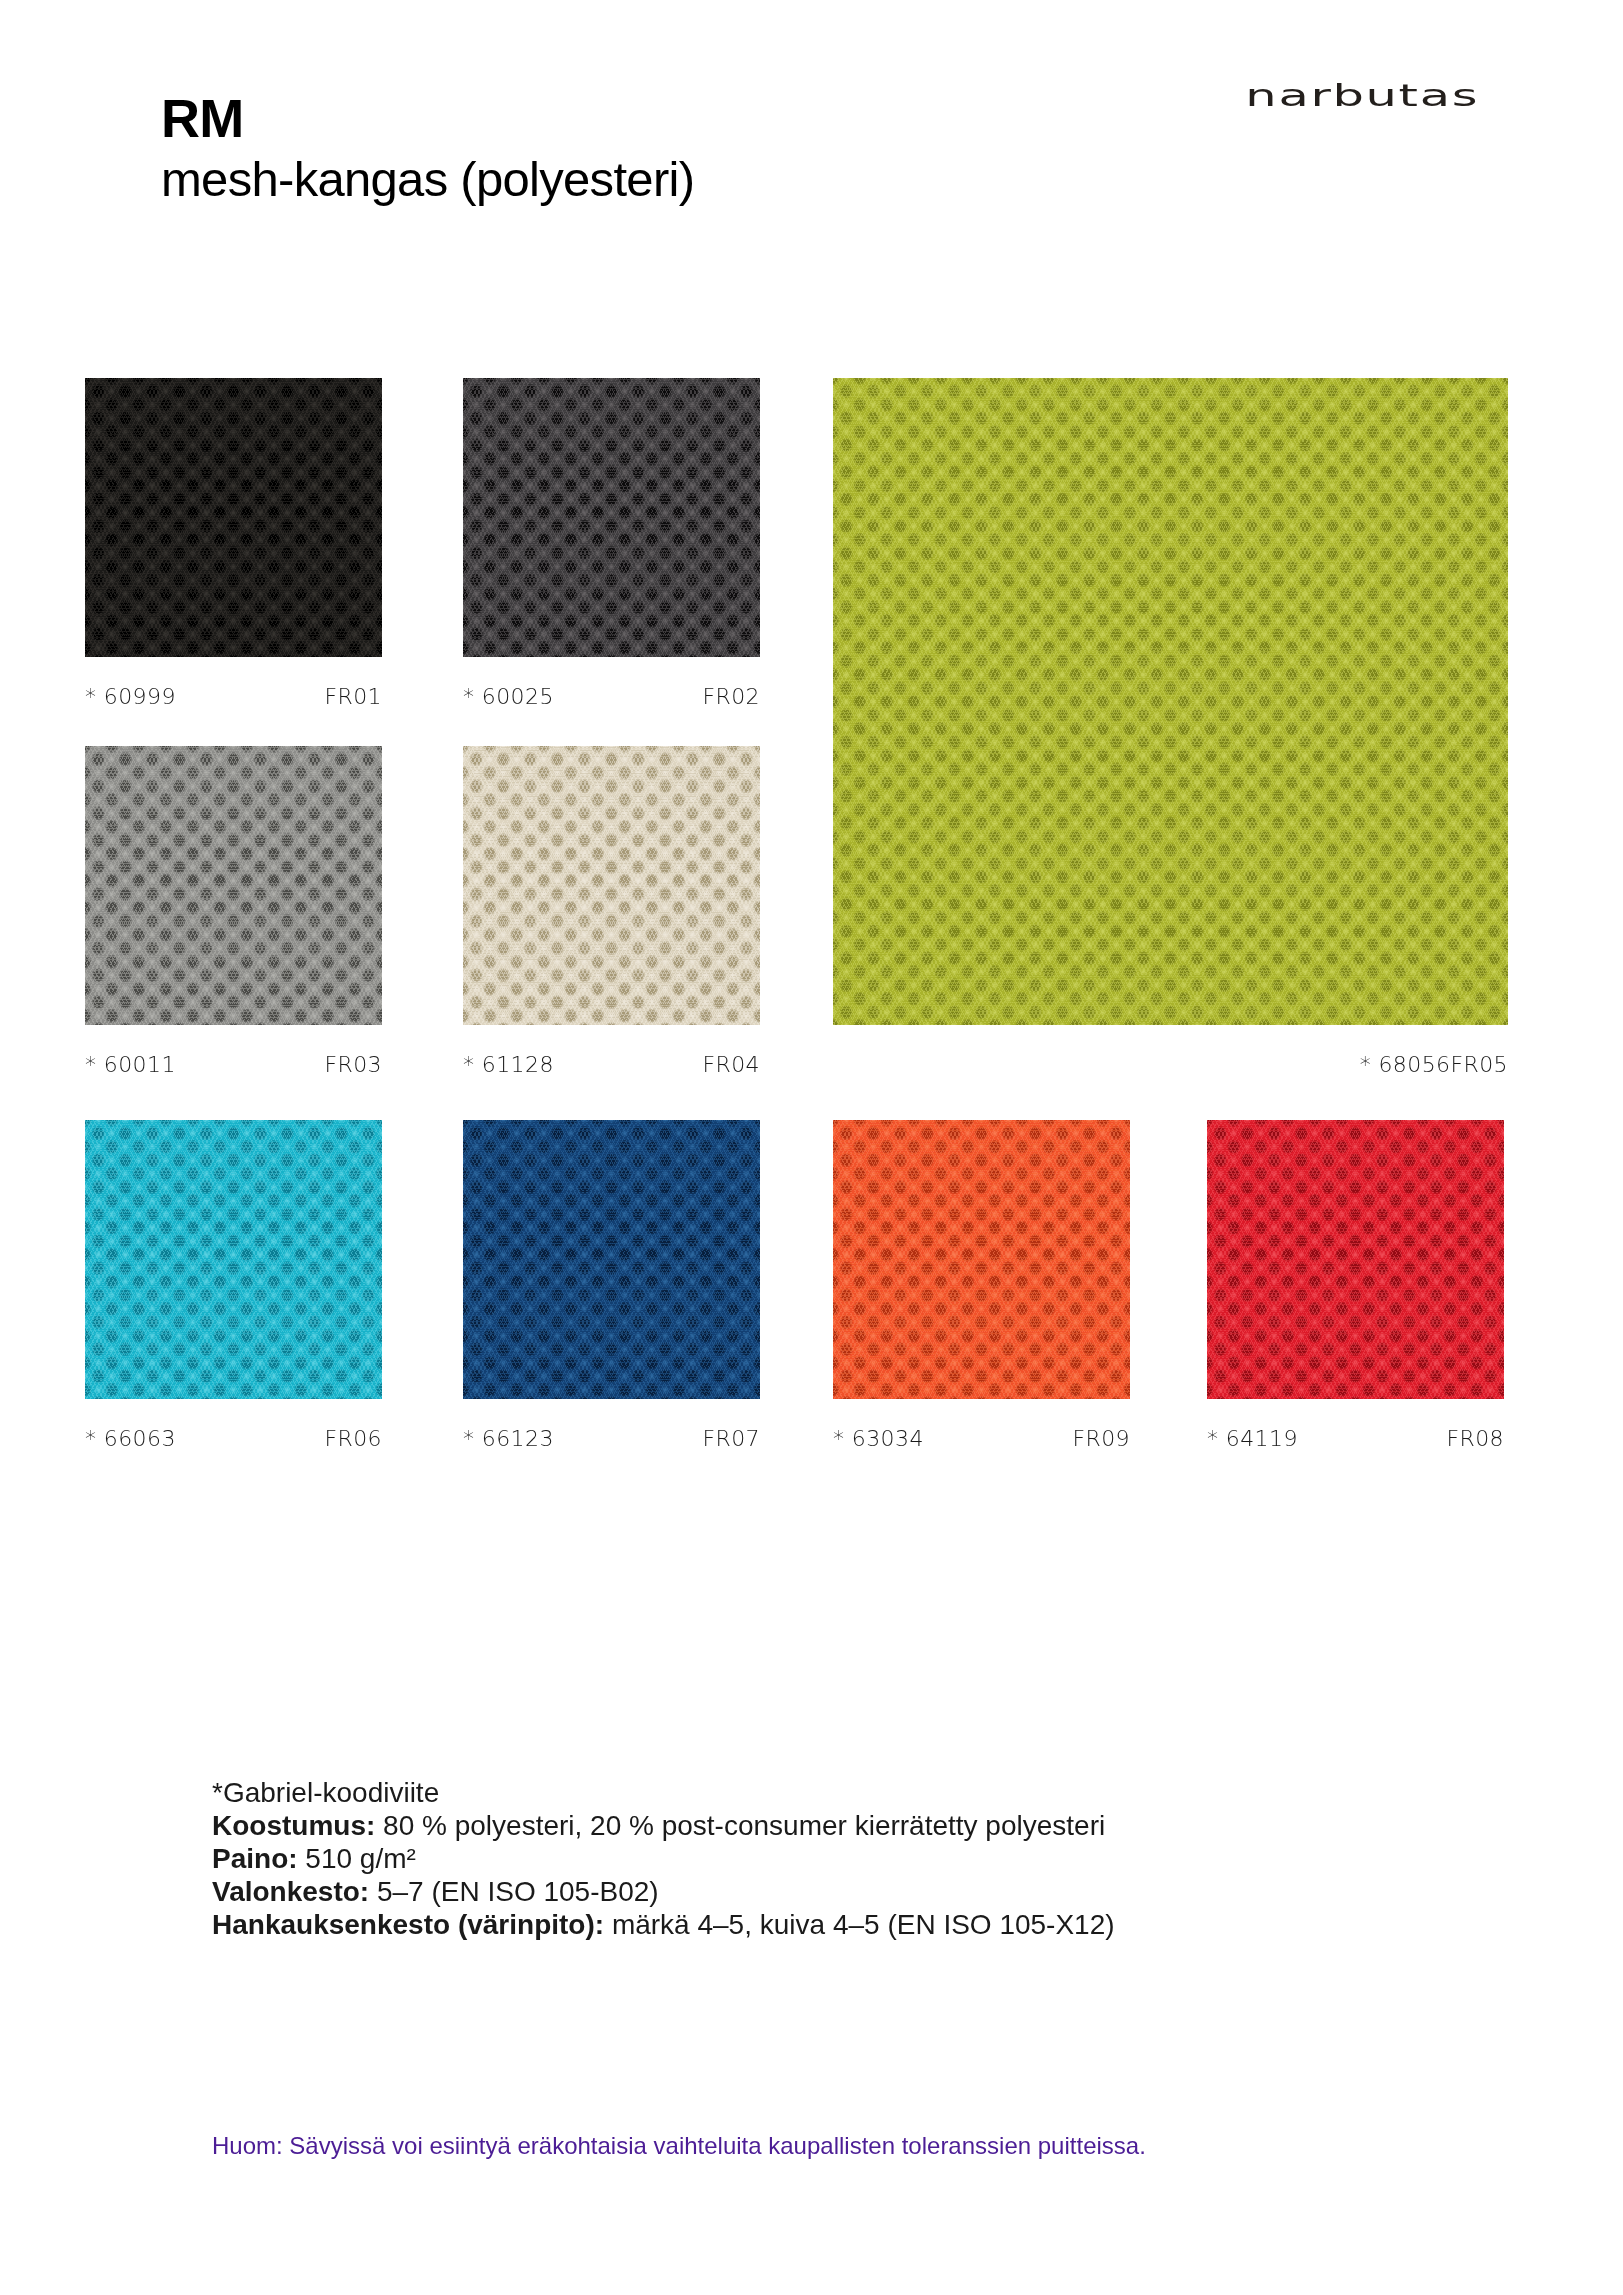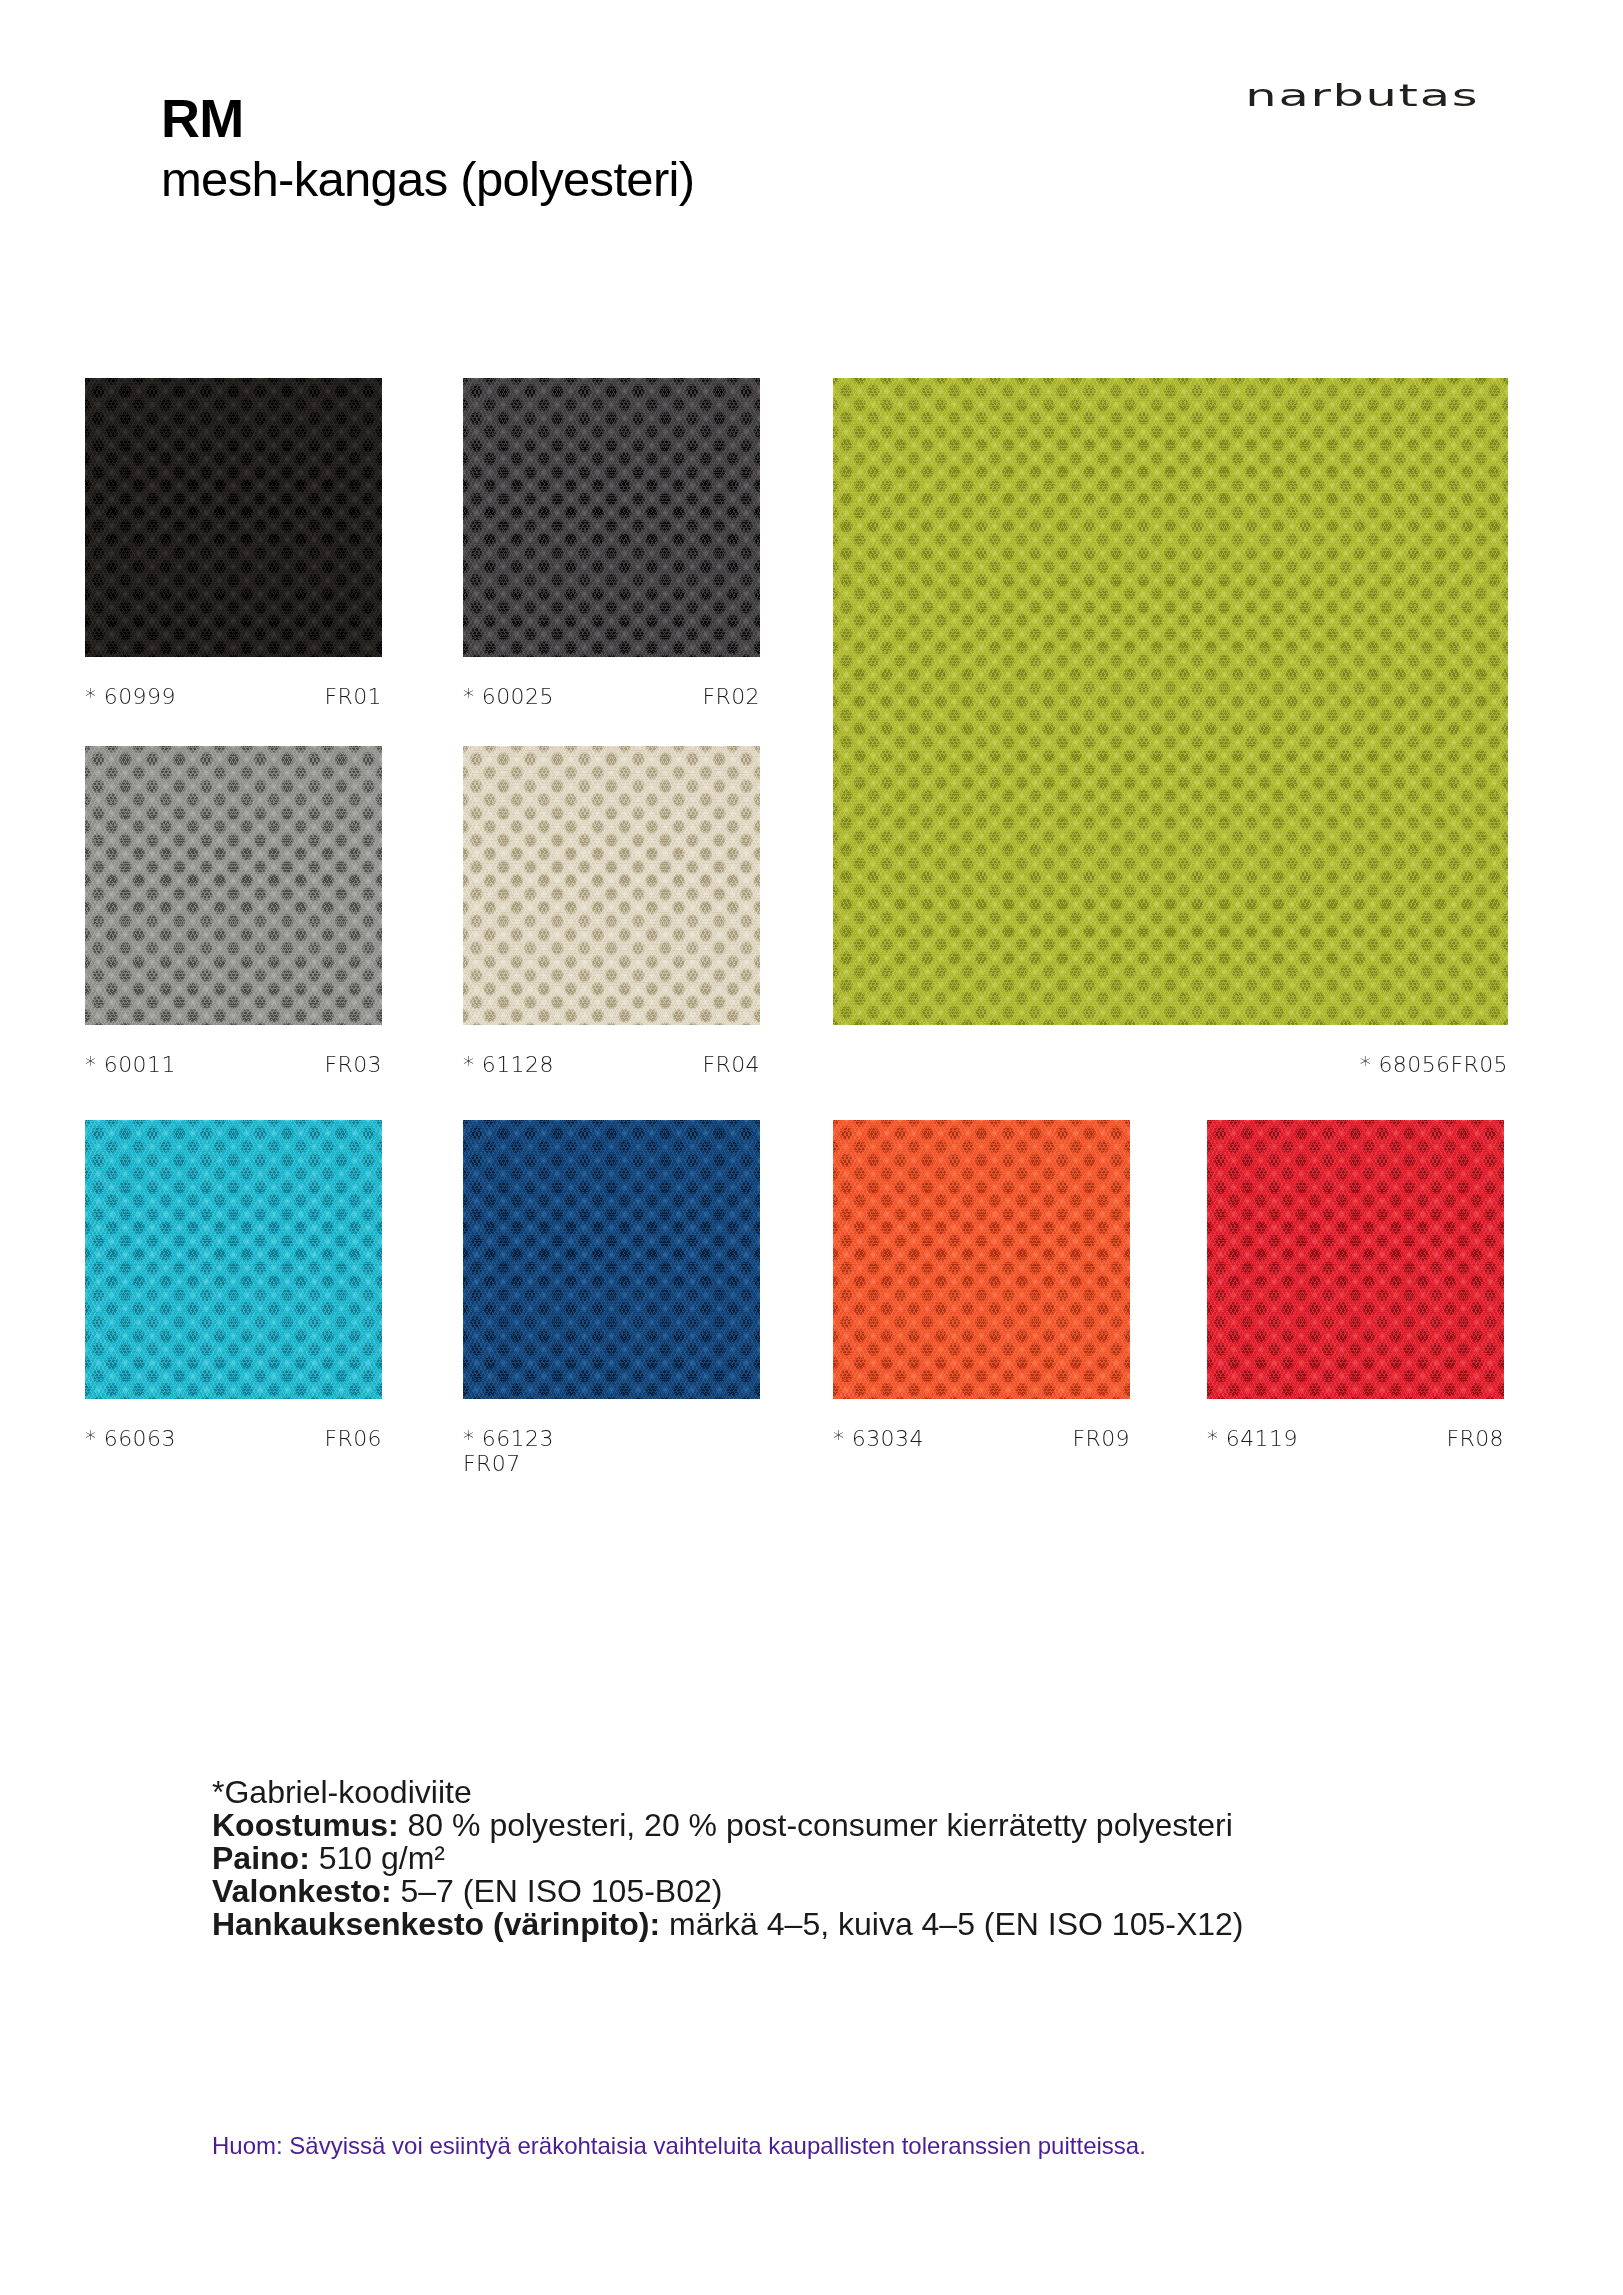--- a/index.html
+++ b/index.html
@@ -114,21 +114,21 @@
   }
   .label-code { white-space: nowrap; }
   .label-ref  { white-space: nowrap; }
 
   
   #spec-block {
     position: absolute;
     left: 212px;
     top: 1776px;
     width: 1303px;
-    font-size: 32px;
+    font-size: 28px;
     line-height: 33px;
     color: #1a1a1a;
   }
   .spec-line { white-space: normal; }
   .spec-line b { font-weight: bold; }
   #note-block {
     position: absolute;
     left: 212px;
     top: 2129px;
     width: 1231px;
@@ -201,21 +201,21 @@
     </div>
     <div class="label-row" style="left: 85px; top: 1426px; width: 297px;">
       <span class="label-code">* 66063</span>
       <span class="label-ref">FR06</span>
     </div>
     <div class="swatch-cell" style="left: 463px; top: 1120px; width: 297px; height: 279px;">
       <div class="swatch-chip" style="background: rgb(18, 63, 114);">
         <div class="mesh" style="--hole: #071f3e; --rib: #2f6ca4; --knit: #1a4f86;"></div>
       </div>
     </div>
-    <div class="label-row" style="left: 463px; top: 1426px; width: 297px; flex-direction: column;">
+    <div class="label-row" style="left: 463px; top: 1426px; width: 297px;">
       <span class="label-code">* 66123</span>
       <span class="label-ref">FR07</span>
     </div>
     <div class="swatch-cell" style="left: 833px; top: 1120px; width: 297px; height: 279px;">
       <div class="swatch-chip" style="background: rgb(241, 81, 42);">
         <div class="mesh" style="--hole: #b32f10; --rib: #fb7e54; --knit: #f5652f;"></div>
       </div>
     </div>
     <div class="label-row" style="left: 833px; top: 1426px; width: 297px;">
       <span class="label-code">* 63034</span>

